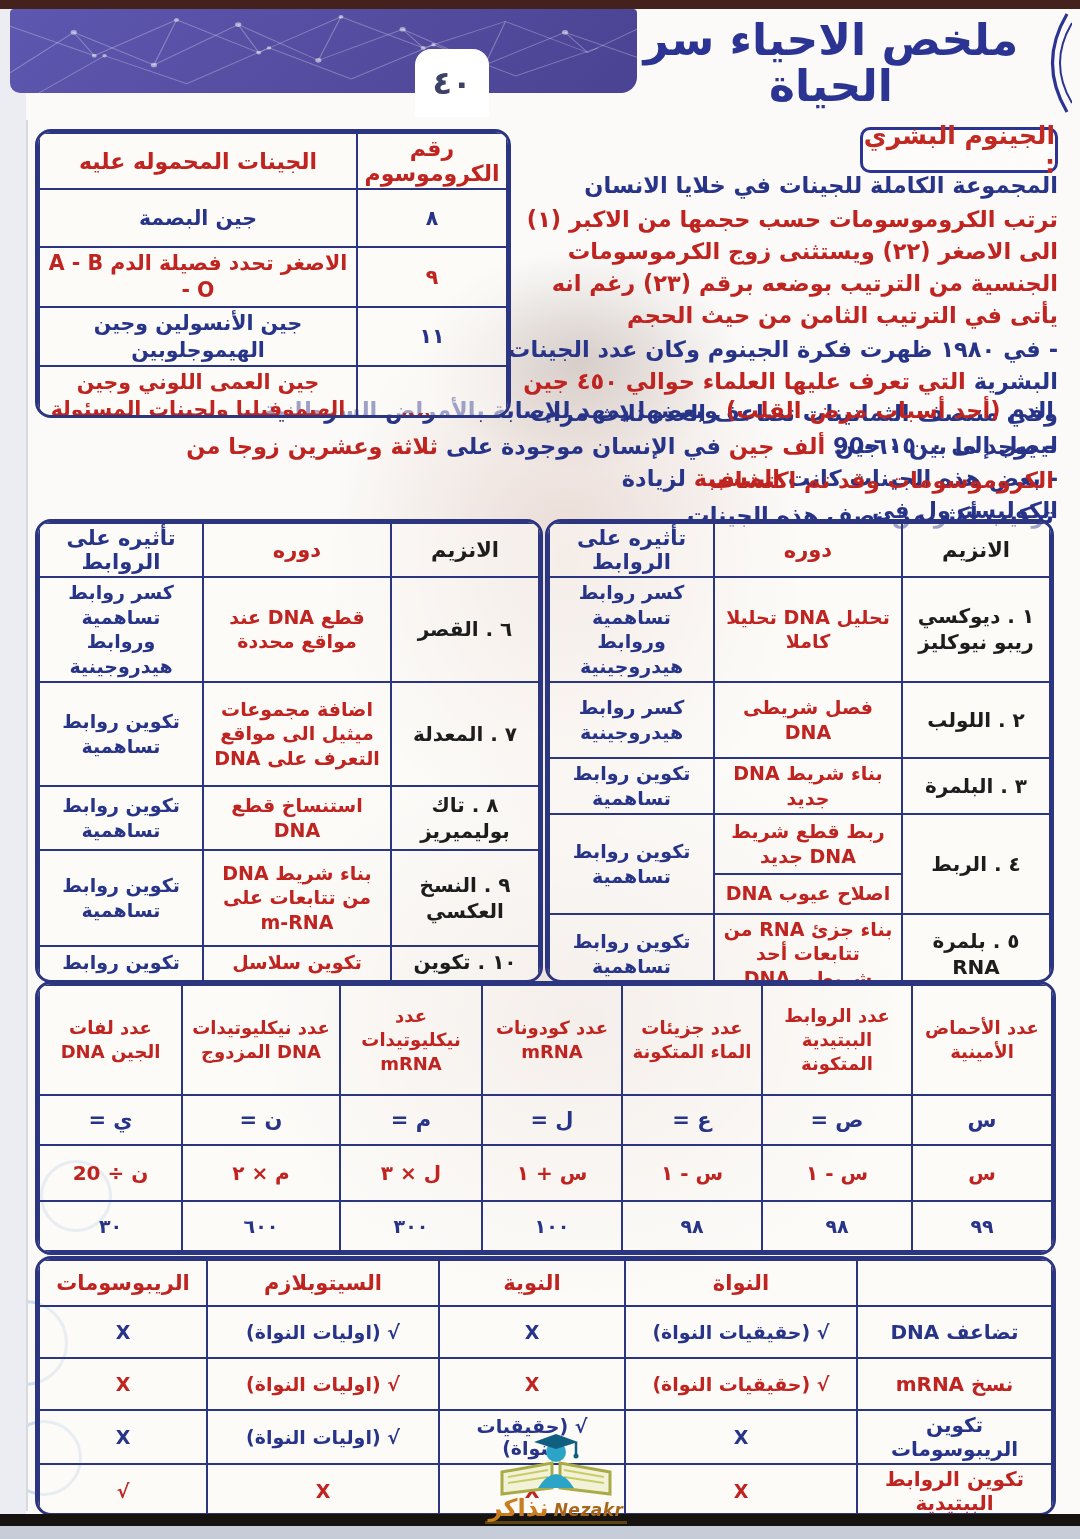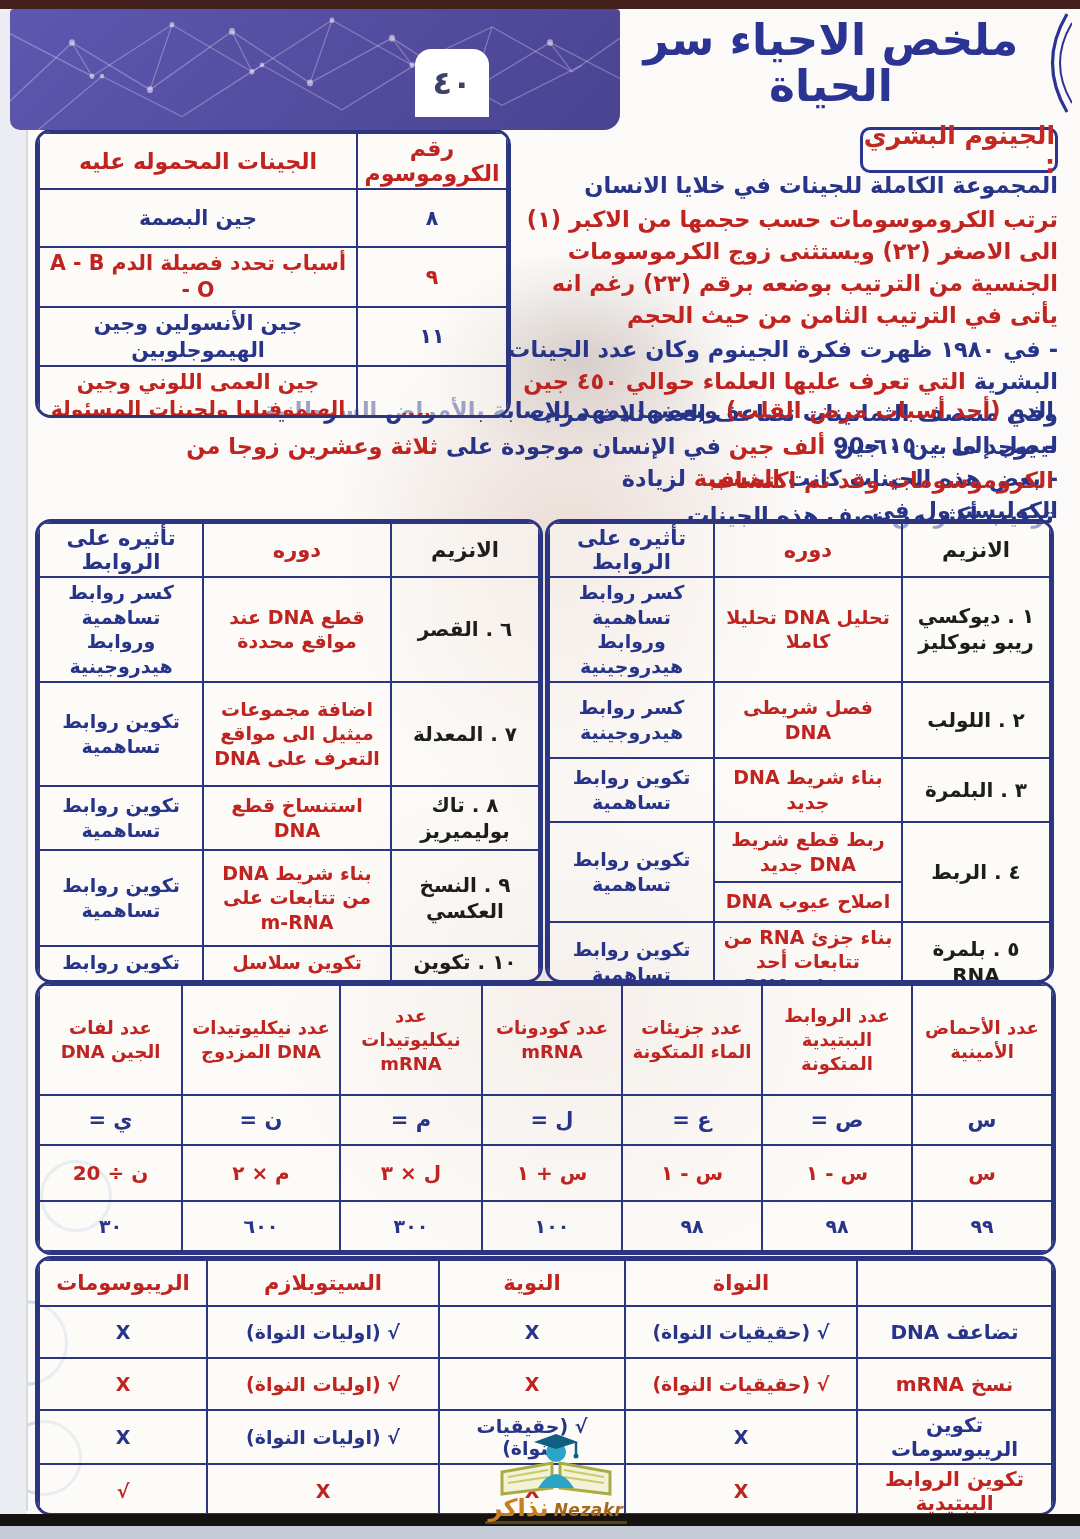--- a/index.html
+++ b/index.html
@@ -15,23 +15,23 @@
   
   .blob{position:absolute;border-radius:50%;z-index:0;}
   .blob1{left:330px;top:280px;width:470px;height:560px;
          background:radial-gradient(closest-side,rgba(206,168,156,.38),rgba(206,168,156,0));}
   .blob2{left:260px;top:740px;width:640px;height:560px;
          background:radial-gradient(closest-side,rgba(199,168,160,.32),rgba(199,168,160,0));}
   .blob3{left:420px;top:250px;width:320px;height:220px;
          background:radial-gradient(closest-side,rgba(122,100,94,.25),rgba(122,100,94,0));}
   .doodle{position:absolute;border:3px solid rgba(122,164,216,.35);border-radius:50%;z-index:0;}
   
-  .band{position:absolute;left:10px;top:9px;width:610px;height:121px;z-index:5;
+  .band{position:absolute;left:10px;top:9px;width:610px;height:84px;z-index:5;
         background:linear-gradient(135deg,#5e57b0 0%,#544c9f 55%,#4a4292 100%);
-        border-radius:4px 4px 16px 10px;}
+        border-radius:4px 4px 16px 10px;padding-left:17px;}
   .band svg{position:absolute;inset:0;width:100%;height:100%;}
   .page-num-tab{position:absolute;left:405px;top:40px;width:74px;height:68px;background:#ffffff;
         border-radius:16px 16px 0 0;display:flex;align-items:center;justify-content:center;
         font-size:32px;font-weight:bold;color:#3c4166;}
   .title-zone{position:absolute;left:622px;top:9px;width:450px;height:108px;z-index:5;
         display:flex;align-items:center;}
   .bracket{flex:0 0 38px;height:104px;}
   .page-title{flex:1;text-align:center;font-size:44px;font-weight:800;color:#2b3493;
         letter-spacing:-1px;line-height:1.05;padding-left:6px;}
   
@@ -160,21 +160,21 @@
           <tr style="height:44px">
         <th>رقم الكروموسوم</th>
         <th>الجينات المحموله عليه</th>
       </tr>
       <tr style="height:58px" class="row-a">
         <td>٨</td>
         <td>جين البصمة</td>
       </tr>
       <tr style="height:60px" class="row-b">
         <td class="navy">٩</td>
-        <td>أسباب تحدد فصيلة الدم A - B - O</td>
+        <td>الاصغر تحدد فصيلة الدم A - B - O</td>
       </tr>
       <tr style="height:58px" class="row-a">
         <td>١١</td>
         <td>جين الأنسولين وجين الهيموجلوبين</td>
       </tr>
       <tr class="row-b">
         <td>٢٣ (X)</td>
         <td>جين العمى اللوني وجين الهيموفيليا ولجينات المسئولة عن تكوين الأعضاء الجنسية الأنثوية</td>
       </tr>
     </tbody>
@@ -197,21 +197,21 @@
       <tr style="height:86px">
         <td class="c-enz">١ . ديوكسي ريبو نيوكليز</td>
         <td class="c-role">تحليل DNA تحليلا كاملا</td>
         <td class="c-eff">كسر روابط تساهمية وروابط هيدروجينية</td>
       </tr>
       <tr style="height:76px">
         <td class="c-enz">٢ . اللولب</td>
         <td class="c-role">فصل شريطى DNA</td>
         <td class="c-eff">كسر روابط هيدروجينية</td>
       </tr>
-      <tr style="height:64px">
+      <tr style="height:56px">
         <td class="c-enz">٣ . البلمرة</td>
         <td class="c-role">بناء شريط DNA جديد</td>
         <td class="c-eff">تكوين روابط تساهمية</td>
       </tr>
       <tr style="height:60px">
         <td class="c-enz" rowspan="2">٤ . الربط</td>
         <td class="c-role">ربط قطع شريط DNA جديد</td>
         <td class="c-eff" rowspan="2">تكوين روابط تساهمية</td>
       </tr>
       <tr style="height:40px">

